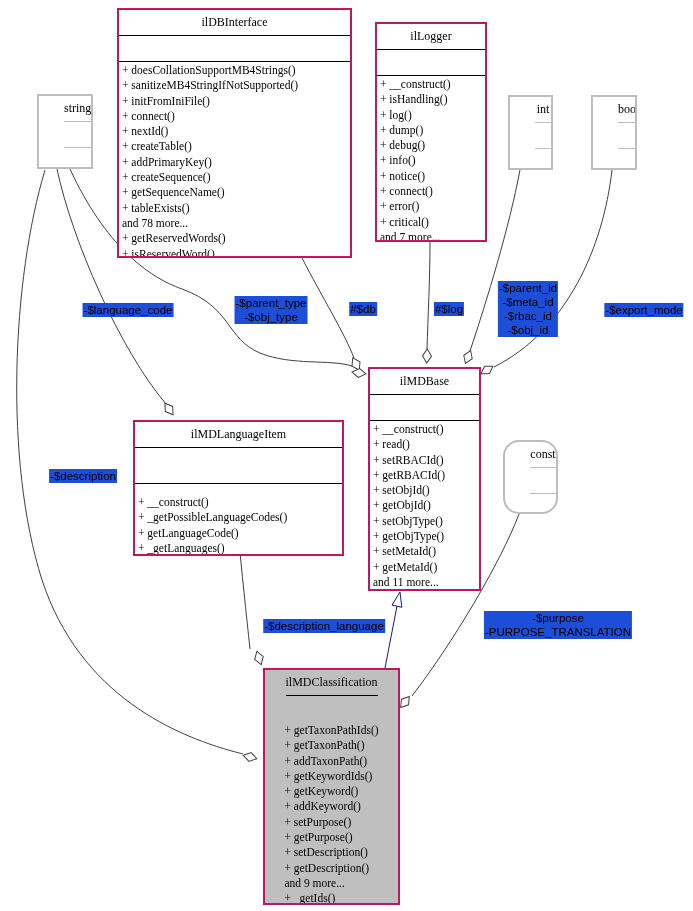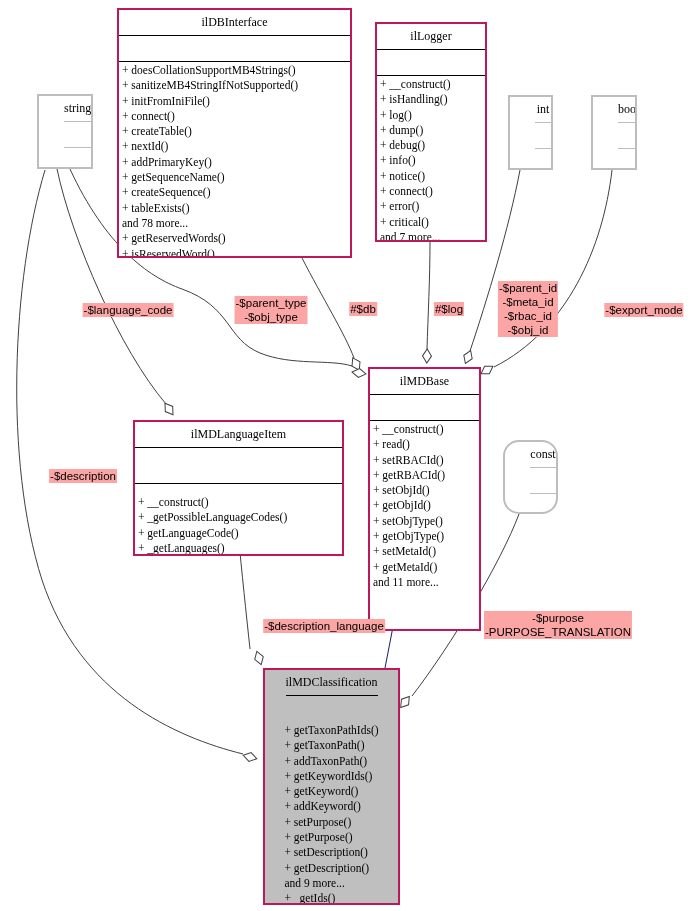--- a/index.html
+++ b/index.html
@@ -19,21 +19,21 @@
   .uml .a { height:25px; border-bottom:1px solid #000; flex:none; }
   .uml .ms { flex:1; padding:1px 3px; font-size:11.5px; overflow:hidden; }
   .uml .m { line-height:15.3px; white-space:nowrap; }
   .typebox { border-color:#bdbdbd;padding-left:25px; }
   .typebox .t, .typebox .a { border-color:#bdbdbd; }
   .typebox .a2 { flex:1; }
   .hl { background:#bfbfbf; }
   .elabel {
     position:absolute; font-size:11.5px; line-height:14px; text-align:center;
     transform:translateX(-50%); white-space:nowrap; z-index:3; color:#000;
-    background:#fca5a5; padding:0 1px;
+    background:#1d4ed8; padding:0 1px;
   }
 </style>
 </head>
 <body>
 
 <div class="canvas">
 
   <svg class="edges" viewBox="0 0 693 911">
     <g fill="none" stroke="#404040" stroke-width="1">
       <path d="M 57 169 C 72 240 120 350 166 404"></path>
@@ -65,25 +65,25 @@
 
   <div class="uml" style="left:117px; top:8px; width:235px; height:250px;">
     <div class="t">ilDBInterface</div>
     <div class="a"></div>
     <div class="ms">
 
     <div class="m">+ doesCollationSupportMB4Strings()</div>
         <div class="m">+ sanitizeMB4StringIfNotSupported()</div>
         <div class="m">+ initFromIniFile()</div>
         <div class="m">+ connect()</div>
+        <div class="m">+ nextId()</div>
         <div class="m">+ createTable()</div>
-        <div class="m">+ nextId()</div>
         <div class="m">+ addPrimaryKey()</div>
+        <div class="m">+ createSequence()</div>
         <div class="m">+ getSequenceName()</div>
-        <div class="m">+ createSequence()</div>
         <div class="m">+ tableExists()</div>
         <div class="m">and 78 more...</div>
         <div class="m">+ getReservedWords()</div>
         <div class="m">+ isReservedWord()</div>
       </div>
   </div>
 
   <div class="uml" style="left:375px; top:22px; width:112px; height:220px;">
     <div class="t">ilLogger</div>
     <div class="a"></div>
@@ -114,21 +114,21 @@
     <div class="a"></div>
     <div class="a2"></div>
   </div>
 
   <div class="uml typebox" style="left:591px; top:95px; width:46px; height:75px;">
     <div class="t">bool</div>
     <div class="a"></div>
     <div class="a2"></div>
   </div>
 
-  <div class="uml" style="left:368px; top:367px; width:113px; height:264px;">
+  <div class="uml" style="left:368px; top:367px; width:113px; height:224px;">
     <div class="t">ilMDBase</div>
     <div class="a"></div>
     <div class="ms">
 
     <div class="m">+ __construct()</div>
         <div class="m">+ read()</div>
         <div class="m">+ setRBACId()</div>
         <div class="m">+ getRBACId()</div>
         <div class="m">+ setObjId()</div>
         <div class="m">+ getObjId()</div>

